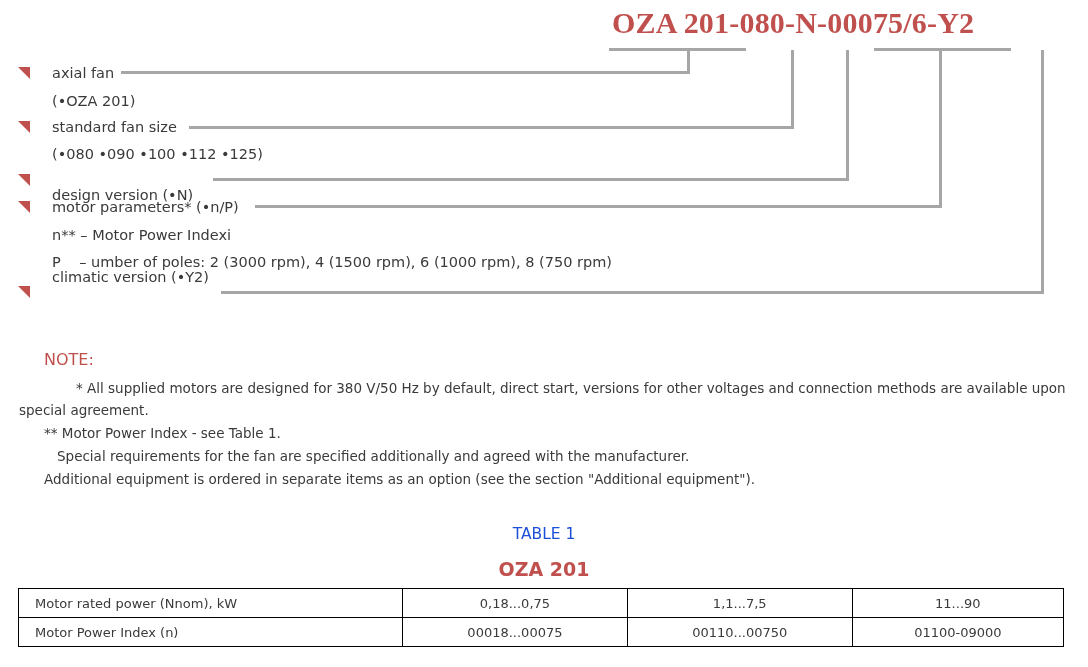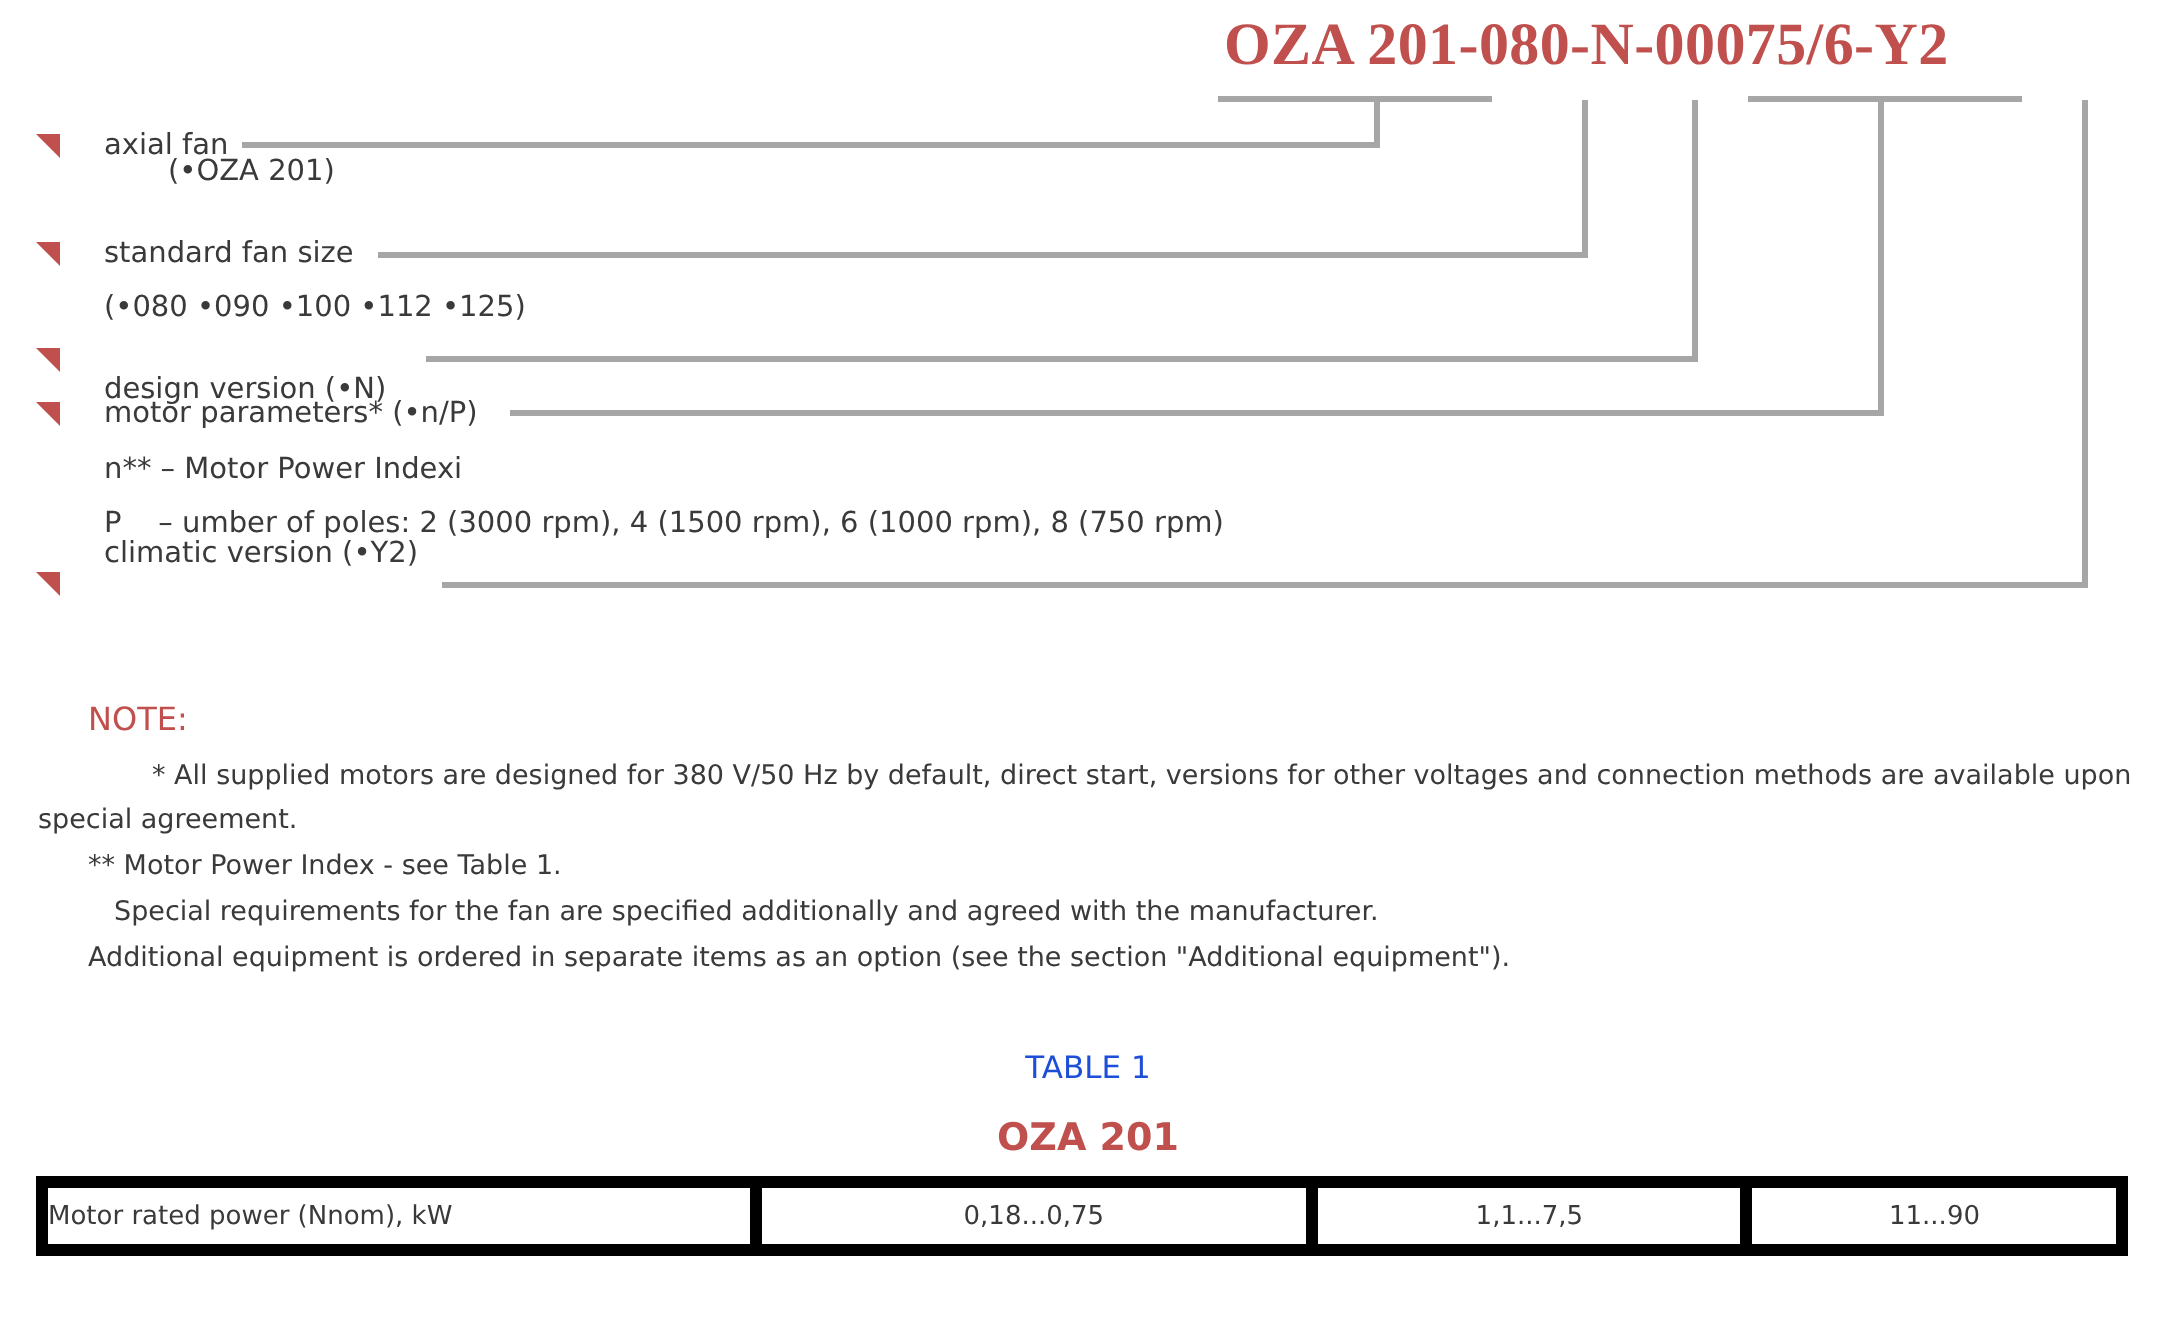--- a/index.html
+++ b/index.html
@@ -13,21 +13,21 @@
             border-top: 12px solid #c0504d; border-left: 12px solid transparent; }
   .sub { position: absolute; left: 52px; font-size: 14.5px; white-space: nowrap; color: #3a3a3a; line-height: 20px; }
   .note-title { position: absolute; left: 44px; top: 350px; font-size: 16px; color: #c0504d; }
   .note { position: absolute; font-size: 13.5px; color: #3a3a3a; white-space: nowrap; line-height: 18px; }
   .table-caption { position: absolute; left: 0; width: 1088px; top: 525px; text-align: center;
                    font-size: 15.5px; color: #1d4ed8; }
   .table-title { position: absolute; left: 0; width: 1088px; top: 558px; text-align: center;
                  font-size: 19px; font-weight: bold; color: #c0504d; }
   table.spec { position: absolute; left: 18px; top: 588px; width: 1046px; border-collapse: collapse;
                font-size: 13px; color: #3a3a3a; }
-  table.spec td { border: 6px solid #000000; height: 28px; padding: 0 0; }
+  table.spec td { border: 1px solid #000000; height: 28px; padding: 0 16px; }
   table.spec td.lbl { width: 351px; text-align: left; }
   table.spec td.val { text-align: center; }
 </style>
 </head>
 <body>
 
 <div class="code">OZA 201-080-N-00075/6-Y2</div>
 
 <div>
 
@@ -45,21 +45,21 @@
   <div class="line" style="left:939px;top:48px;width:3px;height:160px;"></div>
   <div class="line" style="left:255px;top:205px;width:687px;height:3px;"></div>
 
   <div class="line" style="left:1041px;top:50px;width:3px;height:244px;"></div>
   <div class="line" style="left:221px;top:291px;width:823px;height:3px;"></div>
 </div>
 
 <div>
   <div class="marker" style="top:67px;"></div>
   <div class="item" style="top:63px;">axial fan</div>
-  <div class="sub" style="top:76px;margin-left:32px;">(•OZA 201)</div>
+  <div class="sub" style="top:91px;">(•OZA 201)</div>
 
   <div class="marker" style="top:121px;"></div>
   <div class="item" style="top:117px;">standard fan size</div>
   <div class="sub" style="top:144px;">(•080 •090 •100 •112 •125)</div>
 
   <div class="marker" style="top:174px;"></div>
   <div class="item" style="top:170px;margin-top:15px;">design version (•N)</div>
 
   <div class="marker" style="top:201px;"></div>
   <div class="item" style="top:197px;">motor parameters* (•n/P)</div>
@@ -82,14 +82,20 @@
 <div class="table-caption">TABLE 1</div>
 <div class="table-title">OZA 201</div>
 <table class="spec">
   <tbody>
       <tr>
     <td class="lbl">Motor rated power (Nnom), kW</td>
     <td class="val">0,18...0,75</td>
     <td class="val">1,1...7,5</td>
     <td class="val">11...90</td>
   </tr>
+  <tr>
+    <td class="lbl">Motor Power Index (n)</td>
+    <td class="val">00018...00075</td>
+    <td class="val">00110...00750</td>
+    <td class="val">01100-09000</td>
+  </tr>
 </tbody>
   </table>
 
 </body></html>

